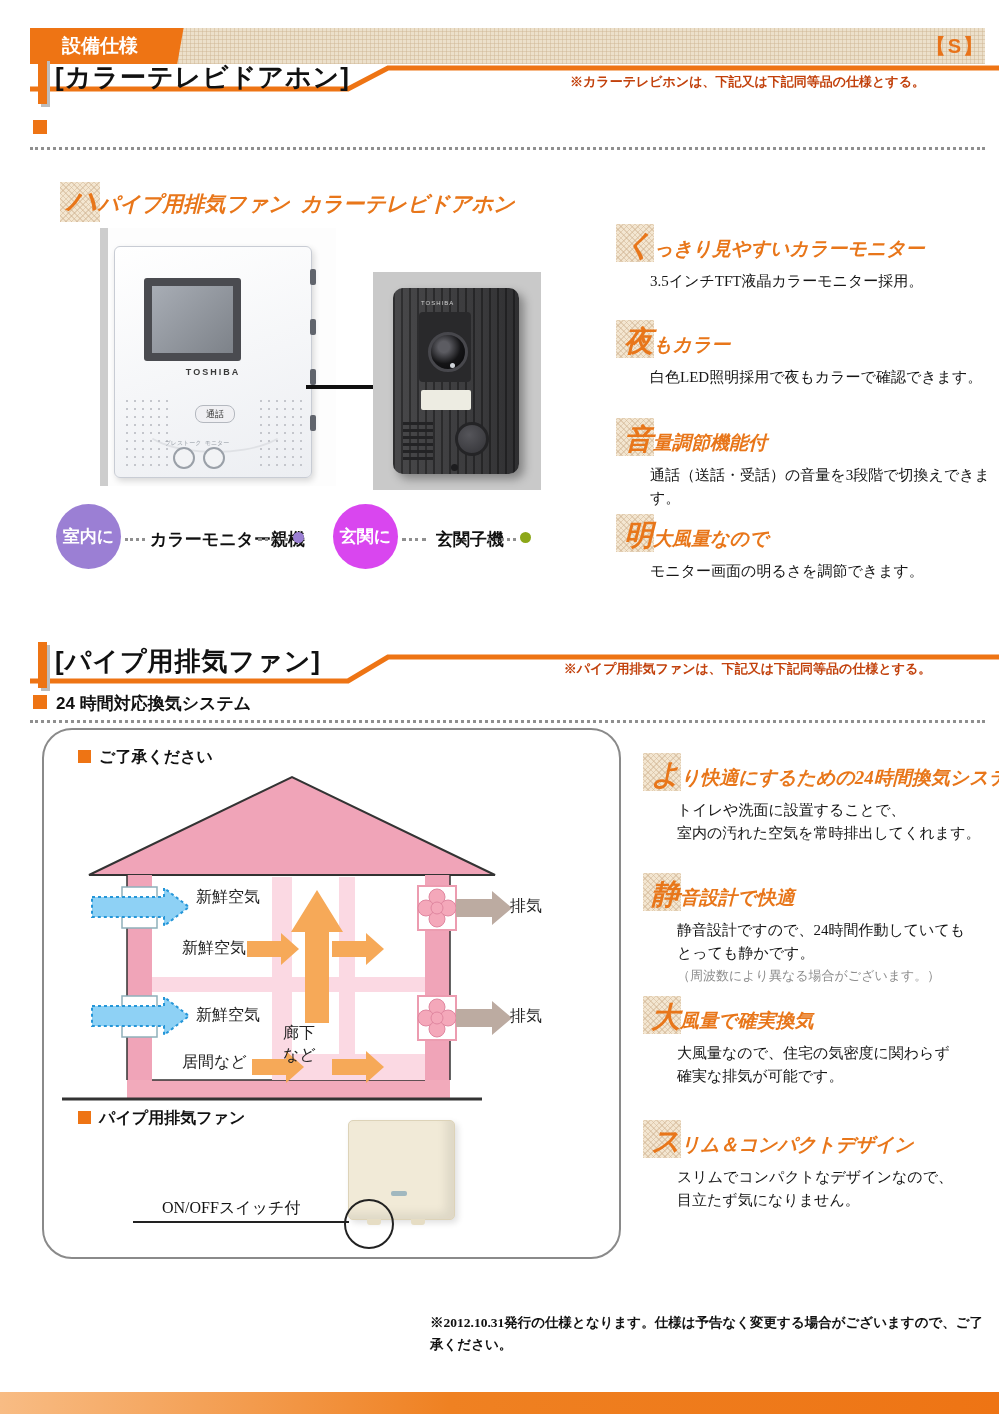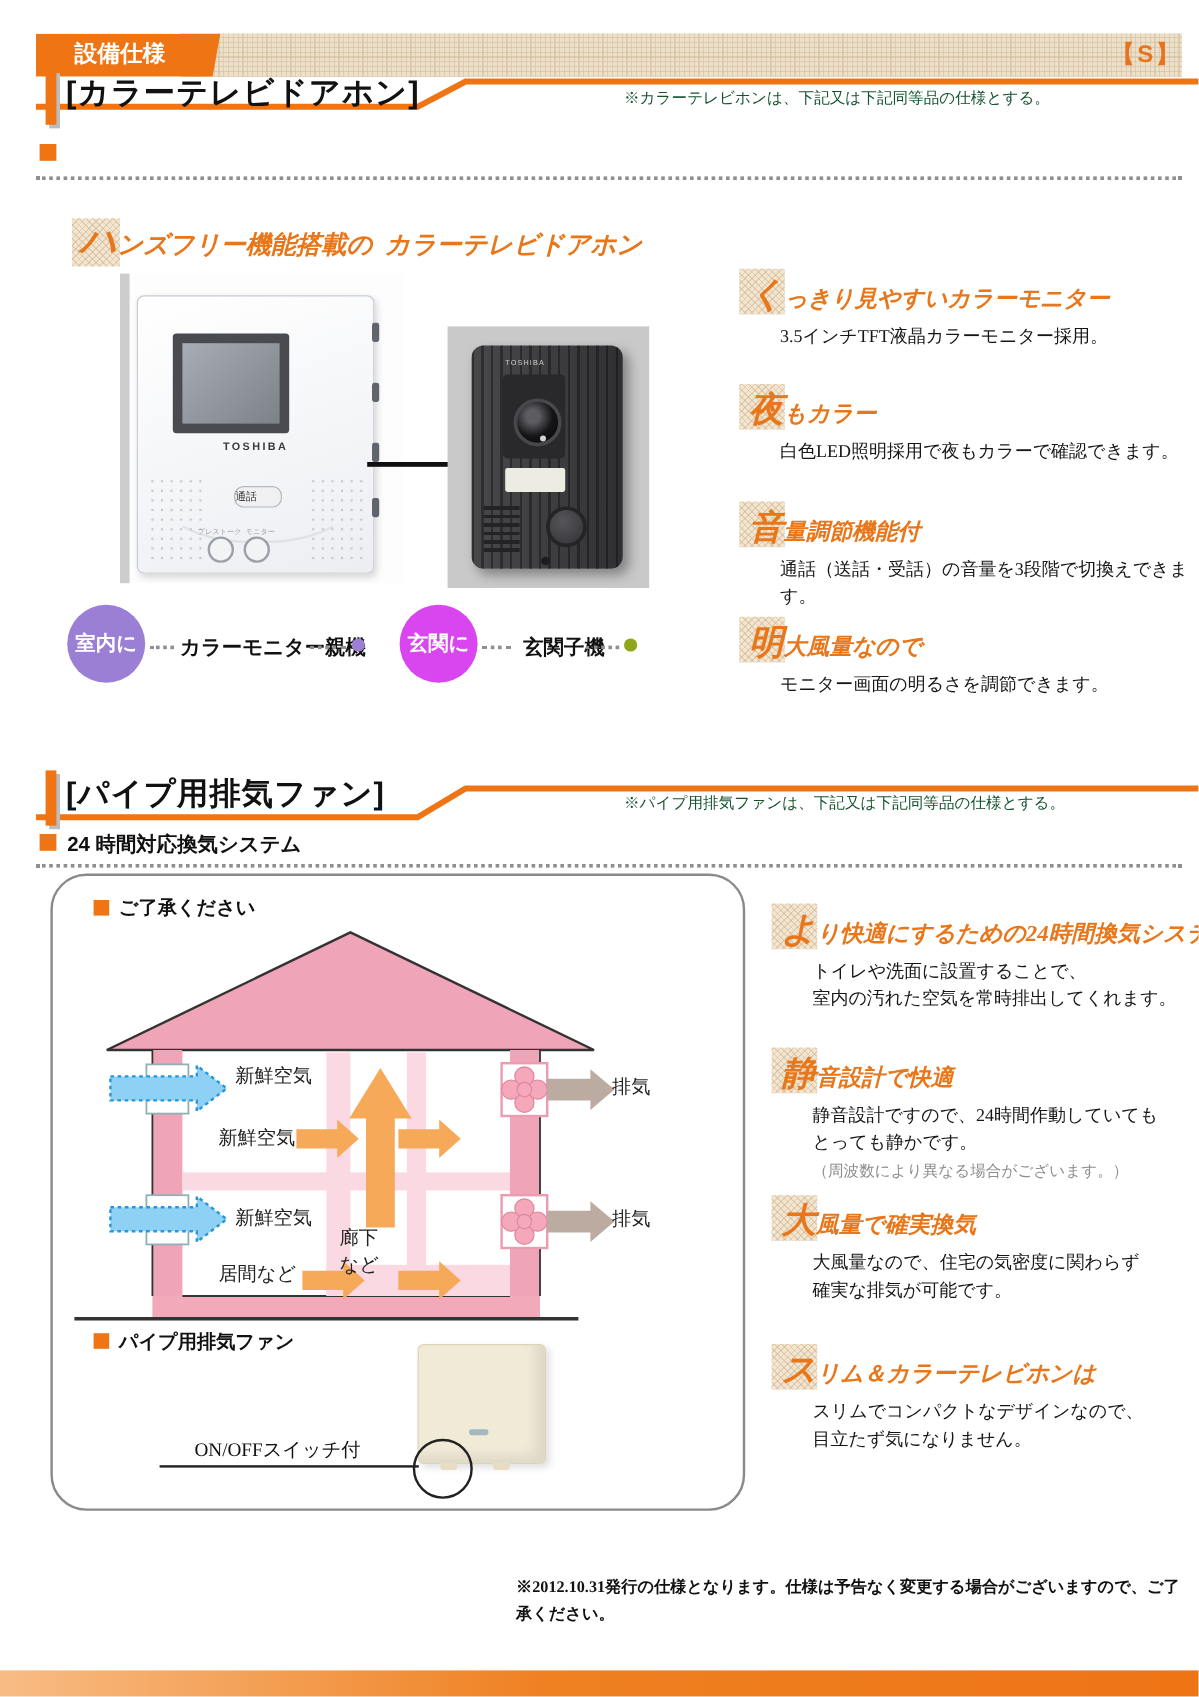--- a/index.html
+++ b/index.html
@@ -13,21 +13,21 @@
                      repeating-linear-gradient(90deg,rgba(205,180,145,.45) 0 1px,transparent 1px 4px);}
   .hdr-orange{left:30px;top:28px;width:160px;height:36px;background:#ee7414;color:#fff;
     font-size:19px;font-weight:bold;line-height:36px;padding-left:32px;box-sizing:border-box;
     clip-path:polygon(0 0,96% 0,92% 100%,0 100%);}
   .hdr-code{left:890px;top:28px;width:95px;height:36px;line-height:36px;text-align:right;
     color:#e8731a;font-weight:bold;font-size:20px;letter-spacing:2px;}
 
   
   .vbar{width:9px;background:#ee7414;box-shadow:3px 3px 0 #bdbdbd;}
   .sec-title{font-family:Liberation Sans, sans-serif;font-size:26px;font-weight:bold;color:#111;letter-spacing:1px;}
-  .sec-note{width:455px;text-align:left;font-family:"Liberation Serif",serif;font-size:13px;font-weight:normal;color:#14532d;}
+  .sec-note{width:455px;text-align:center;font-family:"Liberation Serif",serif;font-size:13px;font-weight:bold;color:#c2410c;}
   .sub-sq{width:14px;height:14px;background:#ee7414;}
   .sub-title{font-size:17px;font-weight:bold;color:#111;}
   .dotline{height:0;border-top:3px dotted #8f8f8f;}
 
   
   .hatch{background:#f3e6d1;
     background-image:repeating-linear-gradient(45deg,rgba(205,175,140,.45) 0 1px,transparent 1px 4px),
                      repeating-linear-gradient(-45deg,rgba(205,175,140,.45) 0 1px,transparent 1px 4px);}
   .headline{font-style:italic;font-weight:bold;color:#e8761a;font-family:"Liberation Serif",serif;white-space:pre;}
   .headline .hf{font-size:31px;}
@@ -56,21 +56,21 @@
   .mon-body{left:14px;top:18px;width:196px;height:230px;background:linear-gradient(160deg,#ffffff,#eceef2);
     border:1px solid #c8ccd4;border-radius:6px;box-shadow:2px 3px 6px rgba(0,0,0,.15);}
   .mon-nub{position:absolute;right:-5px;width:6px;height:16px;background:#60646c;border-radius:2px;}
   .mon-screen{position:absolute;left:29px;top:31px;width:97px;height:83px;background:#4a4b50;border-radius:3px;}
   .mon-lcd{position:absolute;left:8px;top:8px;right:8px;bottom:8px;background:linear-gradient(135deg,#a8adb5,#7d8289);}
   .mon-brand{position:absolute;left:0;top:120px;width:100%;text-align:center;font-size:9px;font-weight:bold;
     color:#3a3a3a;letter-spacing:2px;}
   .mon-arc{position:absolute;left:23px;top:142px;width:150px;height:60px;border-radius:50%;
     border:2px solid #dfe1e5;border-top-color:transparent;border-left-color:transparent;border-right-color:transparent;}
   .mon-talk{position:absolute;left:80px;top:158px;width:38px;height:16px;background:#f0f0f3;border:1px solid #b4b8bf;
-    border-radius:8px;font-size:9px;color:#333;text-align:left;line-height:16px;}
+    border-radius:8px;font-size:9px;color:#333;text-align:center;line-height:16px;}
   .mon-btn{position:absolute;width:18px;height:18px;border-radius:50%;border:2px solid #9aa0a8;background:#f2f3f5;}
   .mon-btn-lab{position:absolute;font-size:6px;color:#9aa0a8;text-align:center;}
   .spk{position:absolute;width:46px;height:72px;
     background-image:radial-gradient(#c4c6cc 1px,transparent 1.3px);background-size:8px 8px;}
 
   
   .photo-door{left:373px;top:272px;width:168px;height:218px;background:#c9c9c9;}
   .door-body{left:20px;top:16px;width:126px;height:186px;border-radius:10px;
     background:linear-gradient(90deg,#48484a,#3a3a3c 70%,#2f2f31);
     box-shadow:5px 5px 10px rgba(0,0,0,.35);}
@@ -123,21 +123,21 @@
     <polyline points="30,89 348,89 388,68 999,68" fill="none" stroke="#ee7414" stroke-width="5"></polyline>
   </svg>
   <div class="abs vbar" style="left:38px;top:58px;height:46px"></div>
   <div class="abs sec-title" style="left:55px;top:60px">[カラーテレビドアホン]</div>
   <div class="abs sec-note" style="left:520px;top:73px">※カラーテレビホンは、下記又は下記同等品の仕様とする。</div>
 
   <div class="abs sub-sq" style="left:33px;top:120px"></div>
   <div class="abs dotline" style="left:30px;top:147px;width:955px"></div>
 
   <div class="abs hatch" style="left:60px;top:182px;width:40px;height:40px"></div>
-  <div class="abs headline" style="left:66px;top:180px"><span class="hf">ハ</span><span class="hr">ンズフリー機能搭載の  カラーテレビドアホン</span></div>
+  <div class="abs headline" style="left:66px;top:180px"><span class="hf">ハ</span><span class="hr">パイプ用排気ファン  カラーテレビドアホン</span></div>
 
   <div class="abs photo-mon">
     <div class="abs mon-edge"></div>
     <div class="abs mon-body">
       <div class="mon-nub" style="top:22px"></div>
       <div class="mon-nub" style="top:72px"></div>
       <div class="mon-nub" style="top:122px"></div>
       <div class="mon-nub" style="top:168px"></div>
       <div class="mon-screen">
           <div class="mon-lcd"></div>
@@ -305,21 +305,21 @@
     <div class="feat-sub">（周波数により異なる場合がございます。）</div>
   </div>
   <div class="abs feat" style="left:643px;top:996px">
     <div class="feat-sq hatch"></div>
     <div class="feat-title"><span class="ff">大</span><span class="fr">風量で確実換気</span></div>
     <div class="feat-body">大風量なので、住宅の気密度に関わらず
 確実な排気が可能です。</div>
   </div>
   <div class="abs feat" style="left:643px;top:1120px">
     <div class="feat-sq hatch"></div>
-    <div class="feat-title"><span class="ff">ス</span><span class="fr">リム＆カラーテレビホンは</span></div>
+    <div class="feat-title"><span class="ff">ス</span><span class="fr">リム＆コンパクトデザイン</span></div>
     <div class="feat-body">スリムでコンパクトなデザインなので、
 目立たず気になりません。</div>
   </div>
 
   <div class="abs footer">
     <div>※2012.10.31発行の仕様となります。仕様は予告なく変更する場合がございますので、ご了承ください。</div>
   </div>
   <div class="abs botbar"></div>
 
 </div>

